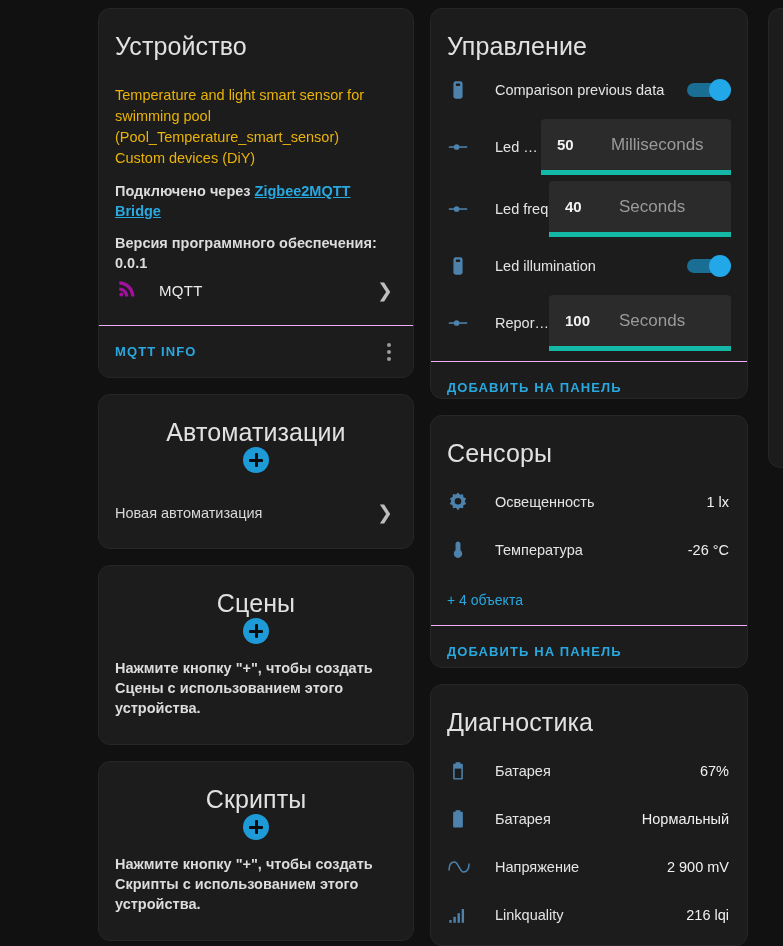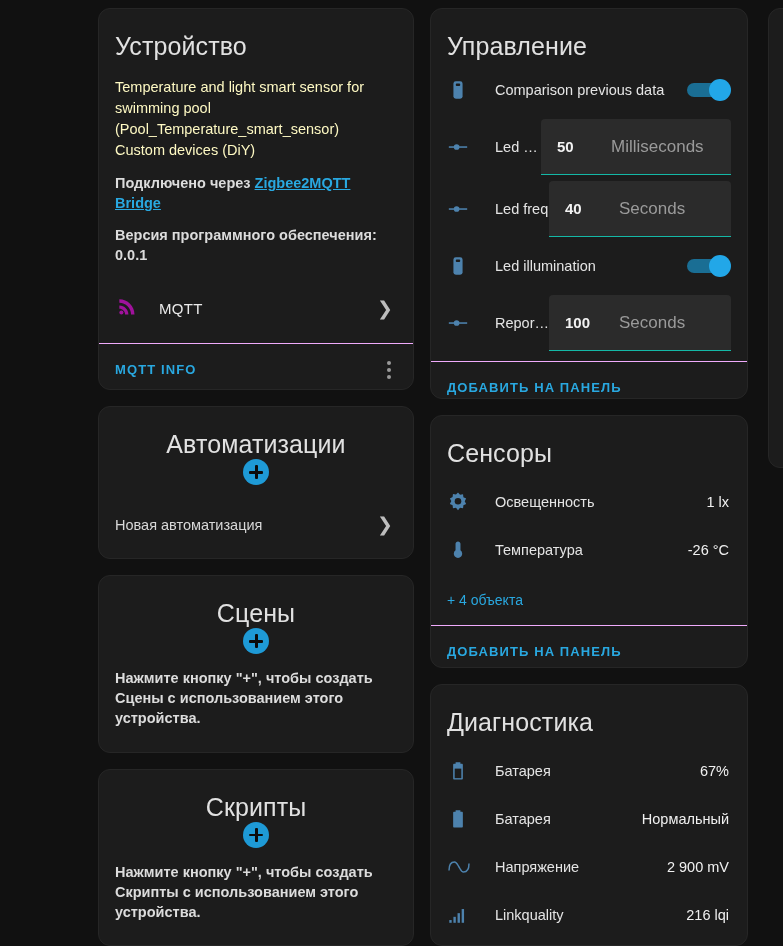--- a/index.html
+++ b/index.html
@@ -35,37 +35,36 @@
     font-weight: 400;
     color: #e1e1e1;
     letter-spacing: .1px;
   }
   .title-row {
     display: flex; align-items: center; justify-content: space-between; flex-direction: column;
   }
 
   
   .dev-desc {
-    margin-top: 16px;
+    margin-top: 24px;
     font-size: 14.5px;
     line-height: 21px;
-    color: #fef9c3;
+    color: #eab308;
   }
   .dev-line {
     margin-top: 12px;
     font-size: 14.5px;
     line-height: 20px;
     color: #dcdcdc;
     font-weight: bold;
   }
   .dev-line a { color: #29a8e0; text-decoration: underline; font-weight: bold; }
 
   .integration-row {
     display: flex; align-items: center;
-    margin-top: 26px;
     height: 34px;
     cursor: pointer;
   }
   .integration-row .ico { width: 44px; display:flex; align-items:center; }
   .integration-row .nm {
     flex: 1; color: #eaeaea; font-size: 15px; font-weight: 500; letter-spacing:.3px;
   }
   .chev { color: #bdbdbd; font-size: 19px; line-height: 1; padding-right: 4px; }
 
   .card-footer {
@@ -118,21 +117,21 @@
   .switch .track {
     position: absolute; left: 0; top: 4px; width: 36px; height: 14px;
     border-radius: 7px; background: #1a6e94;
   }
   .switch .knob {
     position: absolute; right: 0; top: 0; width: 22px; height: 22px;
     border-radius: 50%; background: #22a7e8;
   }
 
   .numbox {
-    background: #2b2b2b; border-bottom: 1px solid #14b8a6;
+    background: #2b2b2b; border-bottom: 5px solid #14b8a6;
     height: 56px; display: flex; align-items: center;
     padding: 0 16px; border-radius: 4px 4px 0 0; cursor: text;
     min-width: 182px;
   }
   .numbox .val {
     color: #f2f2f2; font-size: 15px; font-weight: bold; min-width: 32px;
   }
   .numbox .unit { color: #9a9a9a; font-size: 17px; margin-left: 22px; }
   .numbox.wide { min-width: 190px; }
 

